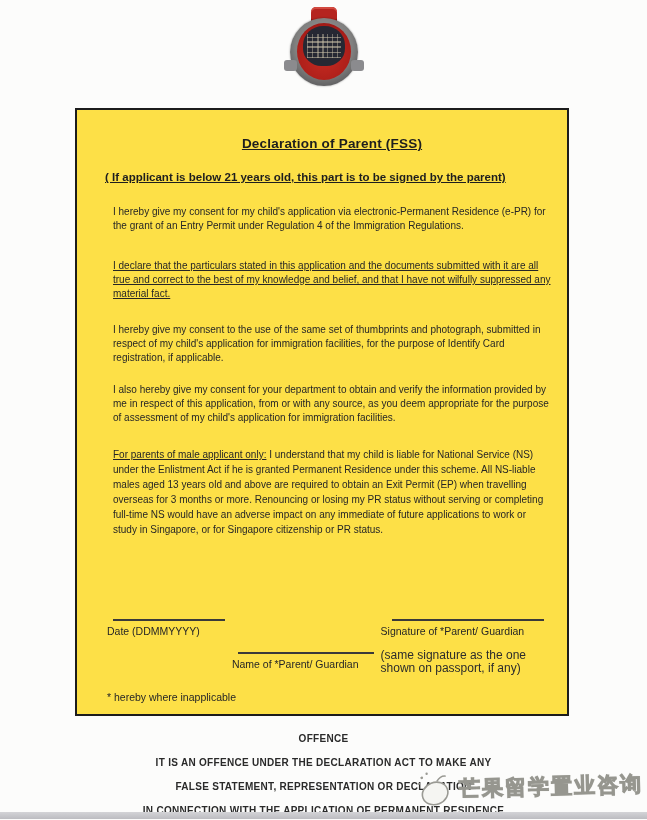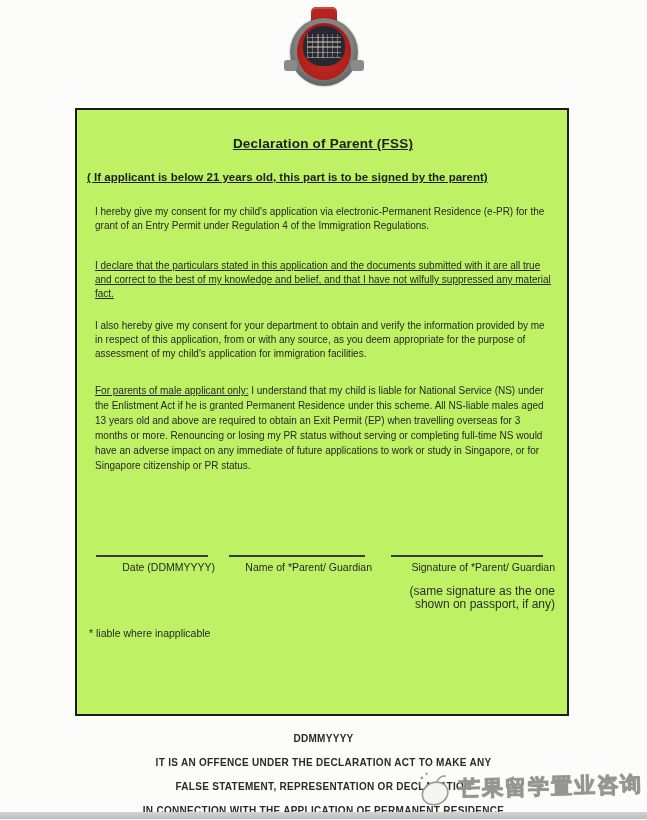--- a/index.html
+++ b/index.html
@@ -30,22 +30,22 @@
       repeating-linear-gradient(90deg, rgba(205,195,170,.45) 0 1.5px, transparent 1.5px 5px);
     background-position:4px 8px;background-size:34px 24px;background-repeat:no-repeat;}
   .logo .tab{position:absolute;width:13px;height:11px;background:#8b8b8e;border-radius:3px;top:53px;}
   .logo .tab.left{left:-4px;}
   .logo .tab.right{right:-4px;}
 
   
   .form-box{
     position:absolute;left:75px;top:108px;width:494px;height:608px;
     border:2px solid #1c1c1c;box-sizing:border-box;
-    background:#bef264;
-    padding:0 8px 0 10px;
+    background:#fde047;
+    padding:0 8px 0 28px;
   }
   .doc-title{
     margin-top:26px;text-align:center;
     font-size:13.5px;font-weight:bold;letter-spacing:.2px;
     text-decoration:underline;color:#1e1e1e;
   }
   .doc-subtitle{
     margin-top:20px;font-size:11.5px;font-weight:bold;
     text-decoration:underline;color:#1e1e1e;
   }
@@ -53,25 +53,25 @@
   .p1{margin-top:22px;}
   .p2{margin-top:26px;text-decoration:underline;}
   .p3{margin-top:22px;}
   .p4{margin-top:18px;}
   .p5{margin-top:22px;line-height:15px;}
   .p5 .lead{text-decoration:underline;}
 
   
   .sig-row{display:flex;justify-content:space-between;align-items:flex-start;
     margin-top:82px;padding:0 4px 0 2px;}
-  .sig-col{text-align:right;}
+  .sig-col{text-align:left;}
   .sig-col .sig-line{border-top:2px solid #3a3a3a;margin:0 auto 4px auto;}
   .sig-col.c1{width:126px;}
   .sig-col.c1 .sig-line{width:112px;}
-  .sig-col.c2{width:150px;}
+  .sig-col.c2{width:150px;margin-top:33px;}
   .sig-col.c2 .sig-line{width:136px;}
   .sig-col.c3{width:176px;}
   .sig-col.c3 .sig-line{width:152px;}
   .sig-label{font-size:10.5px;color:#262626;}
   .sig-note{font-size:12px;line-height:13px;color:#2c2c2c;margin-top:12px;}
   .footnote{margin-top:16px;font-size:10.5px;color:#262626;padding-left:2px;}
 
   
   .warning{position:absolute;top:733px;left:0;right:0;text-align:center;}
   .warning div{font-size:10px;font-weight:bold;letter-spacing:.3px;color:#2a2a2a;margin-bottom:13px;}
@@ -110,20 +110,21 @@
   <div class="form-box">
 
     <div class="doc-title">Declaration of Parent (FSS)</div>
 
     <div class="doc-subtitle">( If applicant is below 21 years old, this part is to be signed by the parent)</div>
 
     <p class="para p1">I hereby give my consent for my child's application via electronic-Permanent Residence (e-PR) for the grant of an Entry Permit under Regulation 4 of the Immigration Regulations.</p>
 
     <p class="para p2">I declare that the particulars stated in this application and the documents submitted with it are all true and correct to the best of my knowledge and belief, and that I have not wilfully suppressed any material fact.</p>
 
+    <p class="para p3">I hereby give my consent to the use of the same set of thumbprints and photograph, submitted in respect of my child's application for immigration facilities, for the purpose of Identify Card registration, if applicable.</p>
 
     <p class="para p4">I also hereby give my consent for your department to obtain and verify the information provided by me in respect of this application, from or with any source, as you deem appropriate for the purpose of assessment of my child's application for immigration facilities.</p>
 
     <p class="para p5"><span class="lead">For parents of male applicant only:</span><span> I understand that my child is liable for National Service (NS) under the Enlistment Act if he is granted Permanent Residence under this scheme. All NS-liable males aged 13 years old and above are required to obtain an Exit Permit (EP) when travelling overseas for 3 months or more. Renouncing or losing my PR status without serving or completing full-time NS would have an adverse impact on any immediate of future applications to work or study in Singapore, or for Singapore citizenship or PR status.</span></p>
 
     <div class="sig-row">
       <div class="sig-col c1">
         <div class="sig-line"></div>
         <div class="sig-label">Date (DDMMYYYY)</div>
       </div>
@@ -131,25 +132,25 @@
         <div class="sig-line"></div>
         <div class="sig-label">Name of *Parent/ Guardian</div>
       </div>
       <div class="sig-col c3">
         <div class="sig-line"></div>
         <div class="sig-label">Signature of *Parent/ Guardian</div>
         <div class="sig-note">(same signature as the one shown on passport, if any)</div>
       </div>
     </div>
 
-    <div class="footnote">* liable where inapplicable</div>
+    <div class="footnote">* hereby where inapplicable</div>
   </div>
 
   <div class="warning">
-    <div>DDMMYYYY</div>
+    <div>OFFENCE</div>
     <div>IT IS AN OFFENCE UNDER THE DECLARATION ACT TO MAKE ANY</div>
     <div>FALSE STATEMENT, REPRESENTATION OR DECLARATION</div>
     <div>IN CONNECTION WITH THE APPLICATION OF PERMANENT RESIDENCE</div>
   </div>
 
   <div class="watermark">
     <svg class="wm-icon" width="40" height="42" viewBox="0 0 40 42">
       <ellipse cx="20" cy="25" rx="13" ry="11" transform="rotate(-20 20 25)" fill="#f5f5f2" stroke="#9a9a94" stroke-width="1.6"></ellipse>
       <path d="M22 13 Q26 7 31 8" fill="none" stroke="#9a9a94" stroke-width="1.6"></path>
       <circle cx="7" cy="9" r="1.4" fill="#9a9a94"></circle>

